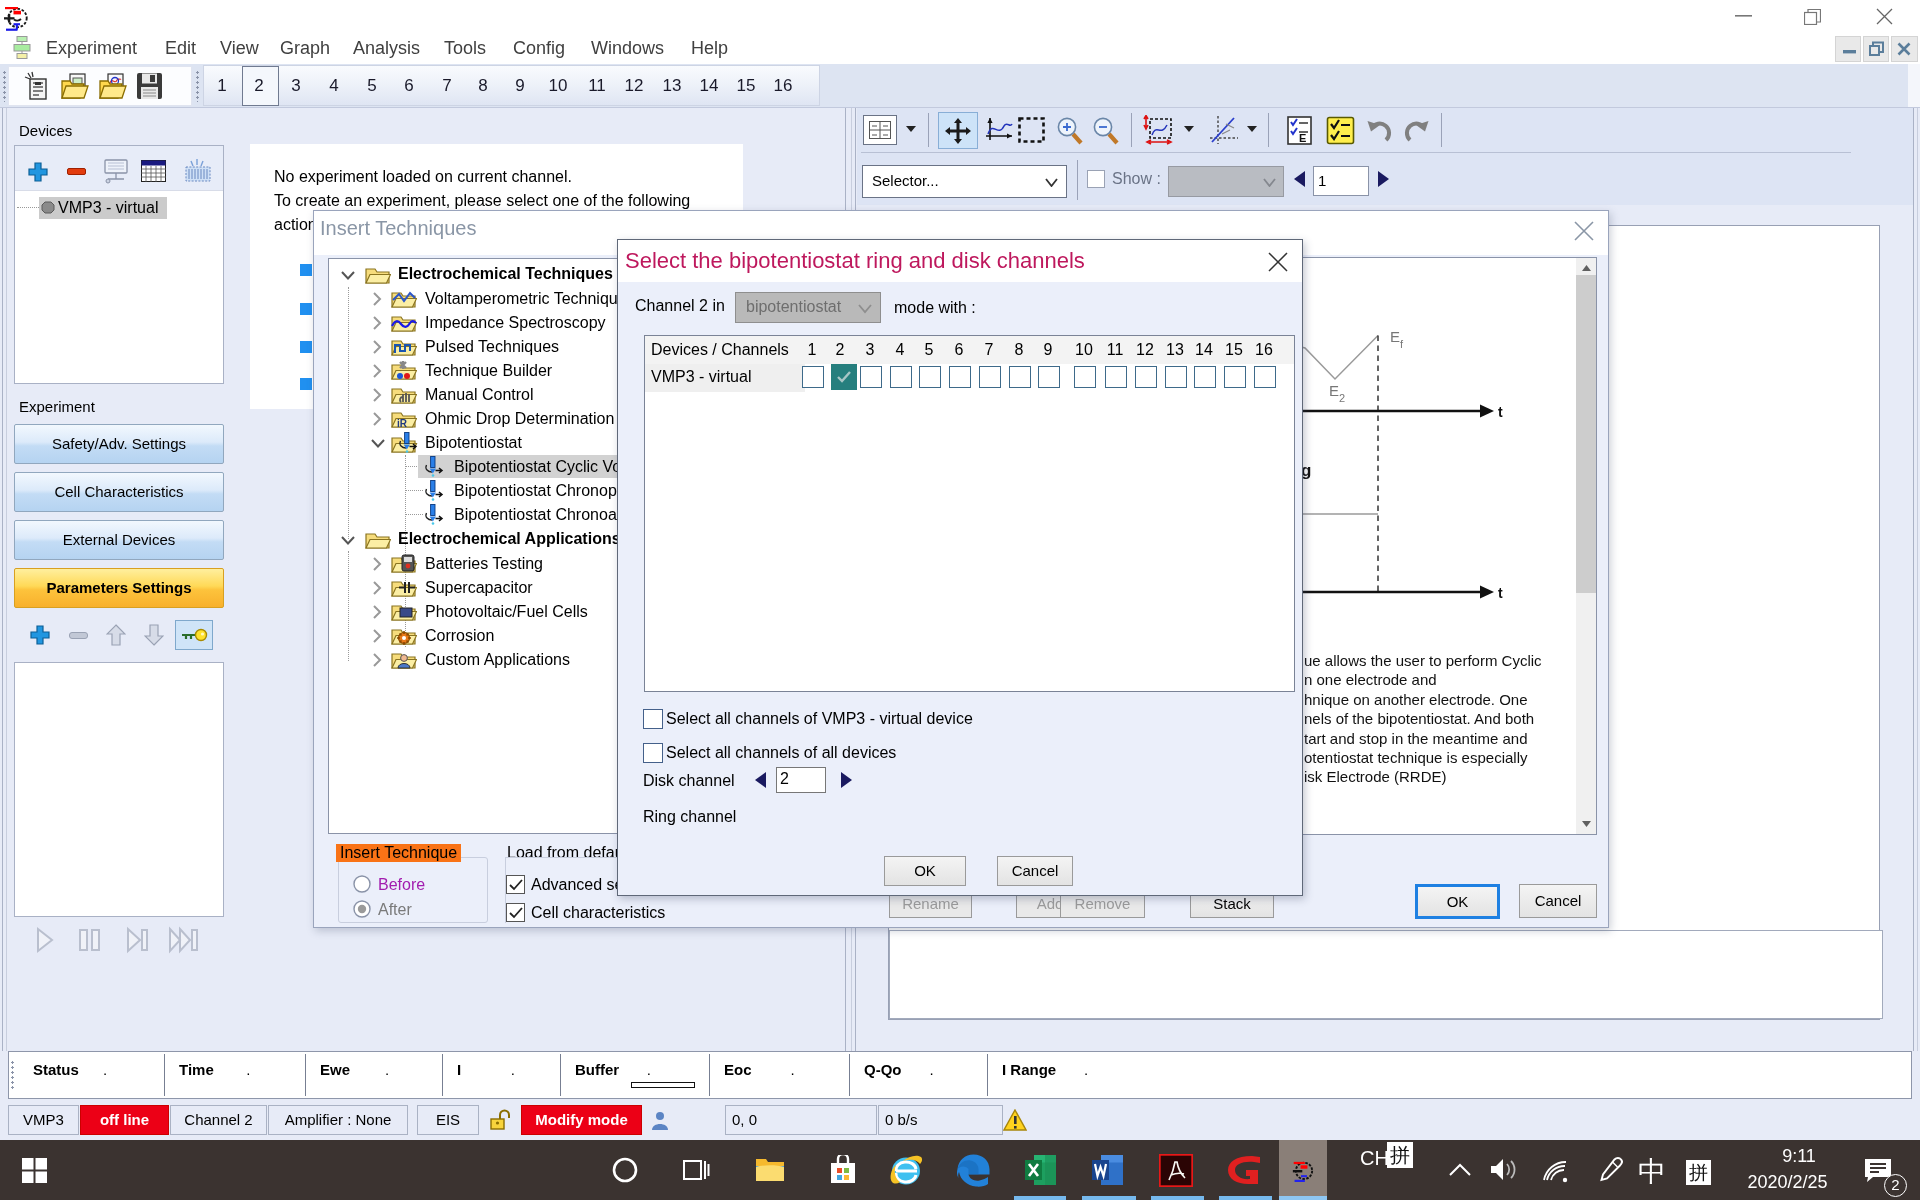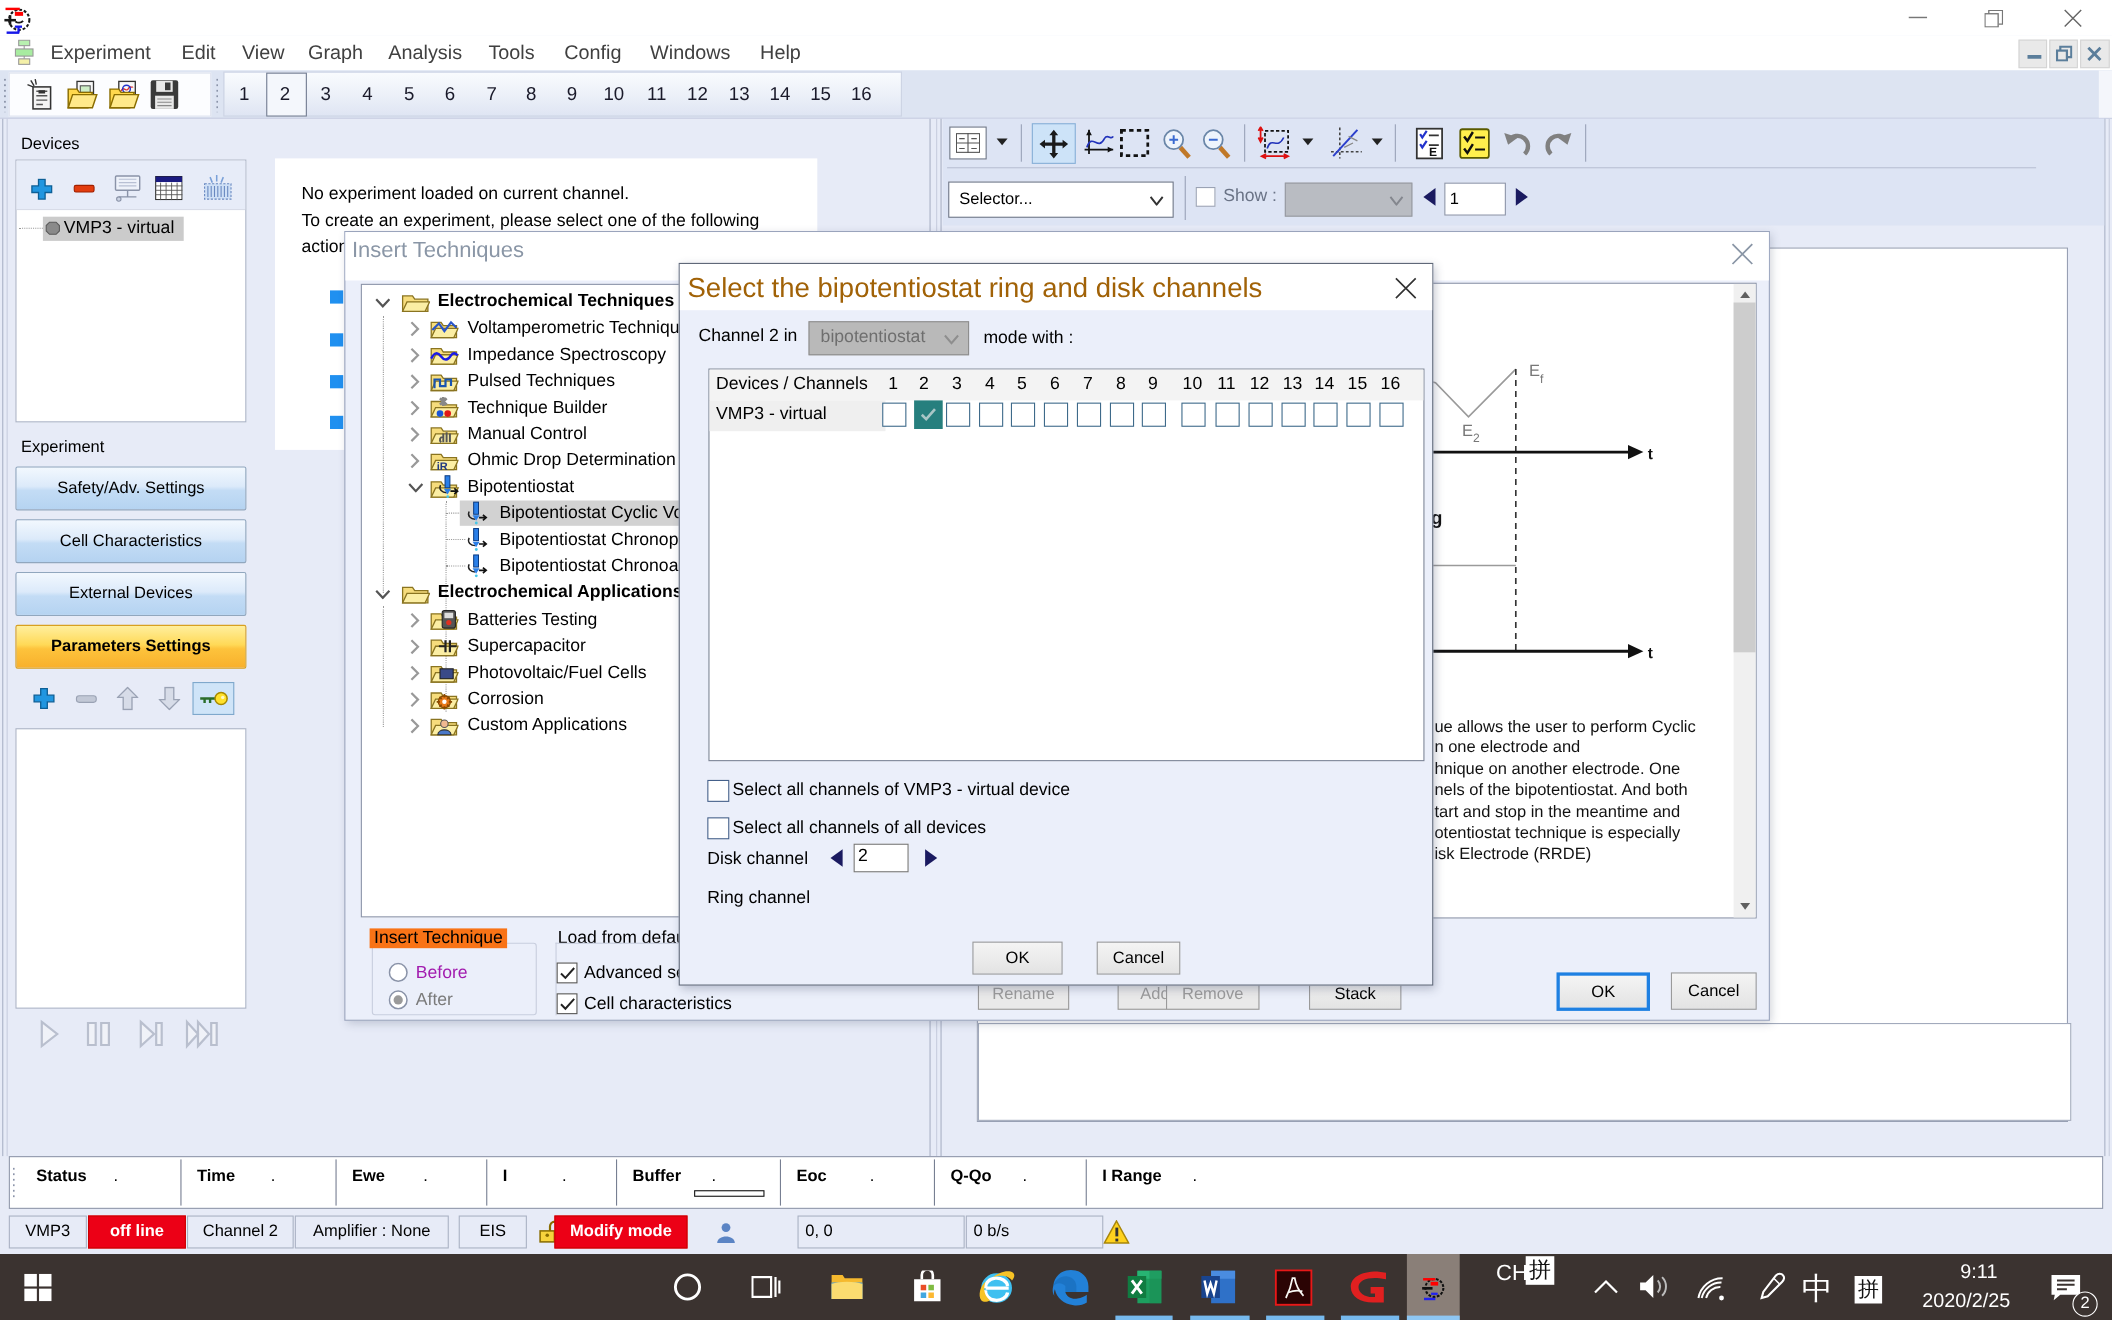--- a/index.html
+++ b/index.html
@@ -626,21 +626,21 @@
       </svg>
     <div class="abs" style="left:574px;top:17px;width:21px;height:318px;background:#cdcdcd"></div>
   </div>
 
   <div class="btn" style="left:1101px;top:673px;width:85px;height:35px;line-height:29px;border:3px solid #1e80e2">OK</div>
   <div class="btn" style="left:1205px;top:673px;width:78px;height:34px;line-height:32px">Cancel</div>
 </div>
 
 <div class="abs" id="fgdlg">
   <div class="dlgtitle"></div>
-  <div class="abs" style="left:7px;top:8px;font-size:25px;color:#a16207">Select the bipotentiostat ring and disk channels</div>
+  <div class="abs" style="left:7px;top:8px;font-size:22px;color:#be185d">Select the bipotentiostat ring and disk channels</div>
   <svg class="abs" style="left:649px;top:11px" width="22" height="22" viewBox="0 0 22 22">
     <path d="M2 2 L20 20 M20 2 L2 20" stroke="#333" stroke-width="1.5"></path>
   </svg>
   <div class="abs" style="left:17px;top:57px;font-size:16px">Channel 2 in</div>
   <div class="abs" style="left:117px;top:52px;width:146px;height:31px;background:#b9b9b9;border:1px solid #8e8e8e">
     <div class="abs" style="left:10px;top:5px;font-size:16px;color:#6e6e6e">bipotentiostat</div>
     <svg class="abs" style="left:122px;top:11px" width="14" height="10">
         <path d="M1 1 L7 8 L13 1" fill="none" stroke="#8e8e8e" stroke-width="1.8"></path>
       </svg>
   </div>
@@ -744,21 +744,21 @@
   <div class="s2cell" style="left:8px;width:71px;line-height:28px">VMP3</div>
   <div class="s2cell redcell" style="left:80px;width:89px;line-height:28px">off line</div>
   <div class="s2cell" style="left:170px;width:97px;line-height:28px">Channel 2</div>
   <div class="s2cell" style="left:268px;width:140px;line-height:28px">Amplifier : None</div>
   <div class="s2cell" style="left:417px;width:62px;line-height:28px">EIS</div>
   <svg class="abs" style="left:488px;top:6px" width="23" height="23" viewBox="0 0 23 23">
     <rect x="3" y="10" width="13" height="10" fill="#f7d33c" stroke="#8a6d00" stroke-width="1.4"></rect>
     <path d="M12 10 V6 A4.5 4.5 0 0 1 21 6 V9" fill="none" stroke="#8a6d00" stroke-width="2"></path>
     <circle cx="9.5" cy="14" r="1.6" fill="#8a6d00"></circle>
   </svg>
-  <div class="s2cell redcell" style="left:504px;width:121px;line-height:28px">Modify mode</div>
+  <div class="s2cell redcell" style="left:521px;width:121px;line-height:28px">Modify mode</div>
   <svg class="abs" style="left:650px;top:7px" width="20" height="21" viewBox="0 0 20 21">
     <circle cx="10" cy="6" r="4" fill="#5b84c4"></circle>
     <path d="M2 20 C2 12 18 12 18 20 Z" fill="#5b84c4"></path>
   </svg>
   <div class="s2cell" style="left:725px;width:152px;text-align:left;padding-left:6px;line-height:28px">0, 0</div>
   <div class="s2cell" style="left:878px;width:125px;text-align:left;padding-left:6px;line-height:28px">0 b/s</div>
   <svg class="abs" style="left:1003px;top:6px" width="24" height="22" viewBox="0 0 24 22">
     <path d="M12 1 L23 21 L1 21 Z" fill="#ffd21e" stroke="#a8860a" stroke-width="1.4"></path>
     <rect x="11" y="7" width="2.6" height="8" fill="#333"></rect>
     <rect x="11" y="17" width="2.6" height="2.6" fill="#333"></rect>

